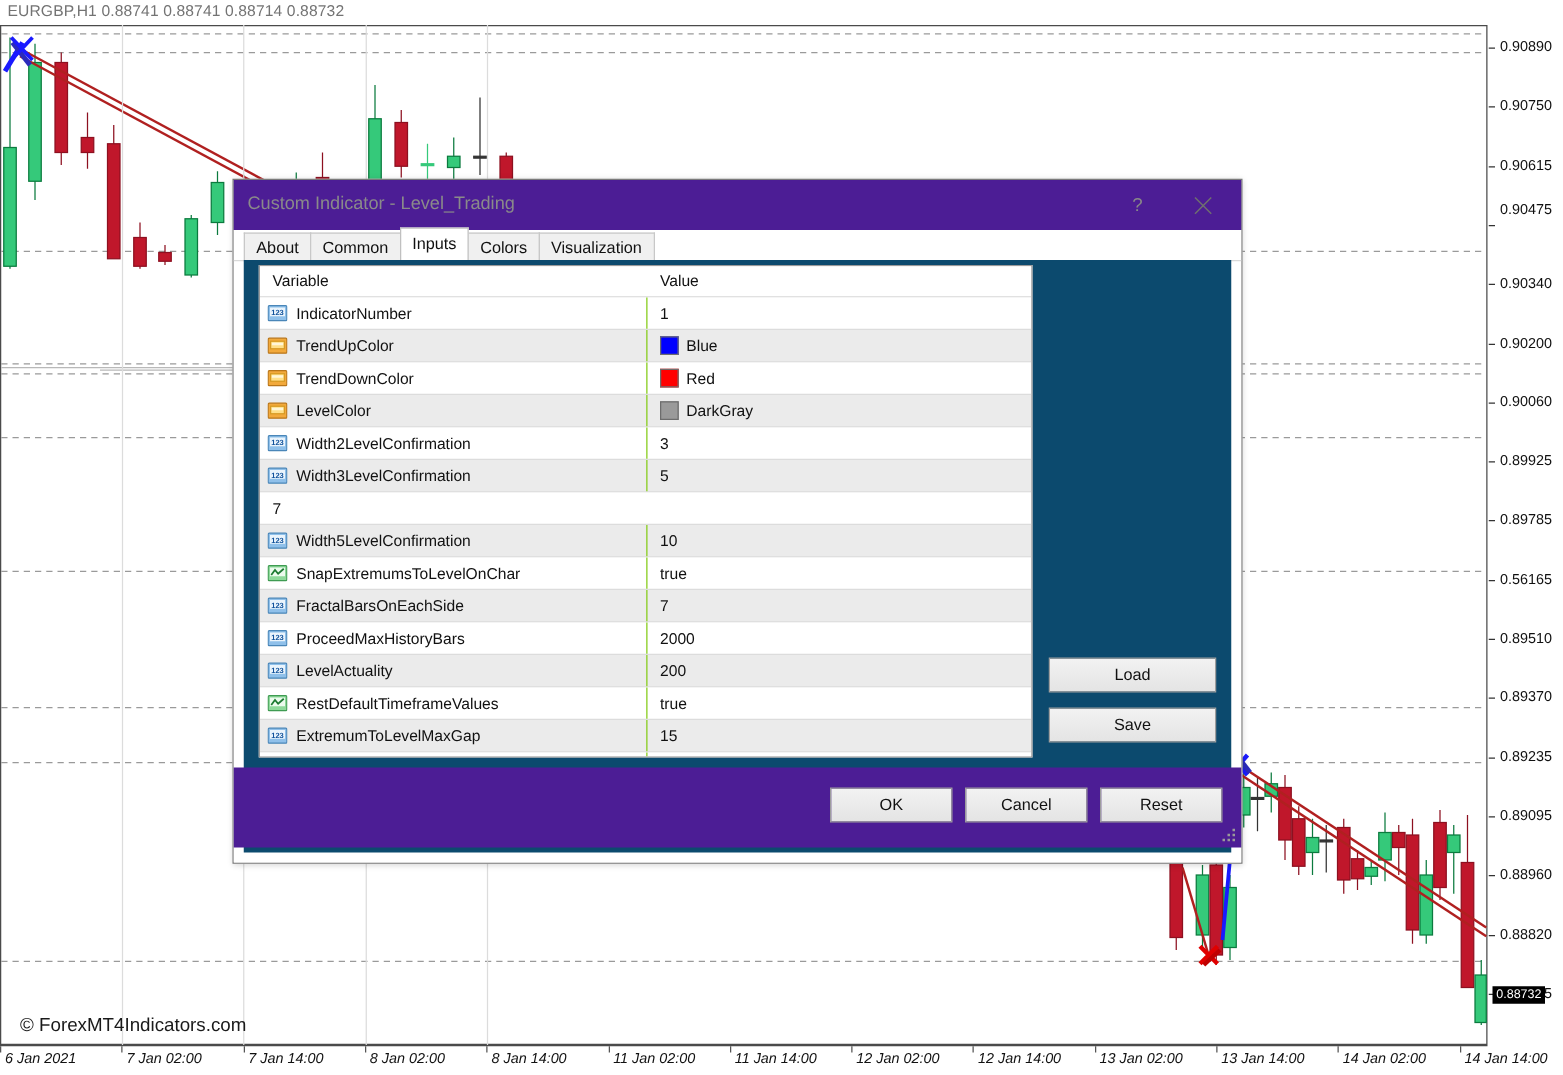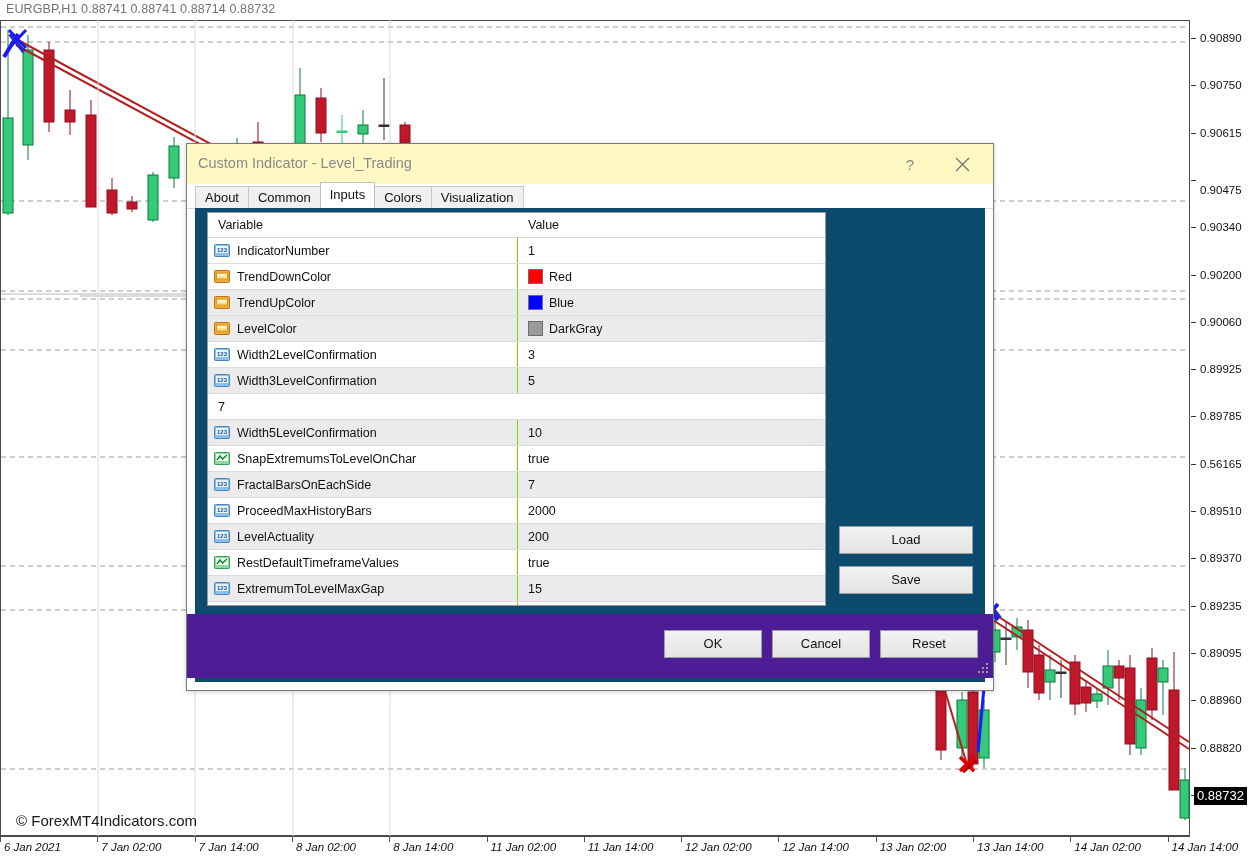--- a/index.html
+++ b/index.html
@@ -53,21 +53,21 @@
   .price-tick {
     position: absolute;
     left: 1px; width: 5px; height: 1px;
     background: #333;
   }
   .price-current {
     position: absolute;
     left: 4px;
     background: #000;
     color: #fff;
-    font-size: 13px;
+    font-size: 10px;
     padding: 1px 3px 2px 3px;
     white-space: nowrap;
     transform: translateY(-50%);
   }
 
   .time-axis {
     position: absolute;
     left: 0; top: 836px;
     width: 1190px; height: 24px;
     border-top: 1px solid #4a4a4a;
@@ -92,21 +92,21 @@
     left: 186px; top: 143px;
     width: 806px; height: 546px;
     background: #f0f0f0;
     border: 1px solid #7a7a7a;
     box-shadow: 0 1px 5px rgba(0,0,0,0.18);
     display: flex;
     flex-direction: column;
   }
   .dlg-titlebar {
     height: 40px;
-    background: #fef9c3;
+    background: #4c1d95;
     position: relative;
     flex: none;
   }
   .dlg-title {
     position: absolute;
     left: 11px; top: 11px;
     font-size: 14.5px;
     color: #8a8a8a;
     white-space: nowrap;
   }
@@ -555,21 +555,21 @@
   <div class="chart-watermark">© ForexMT4Indicators.com</div>
 
   <div class="price-axis">
       <div class="price-tick" style="top: 38px;"></div>
       <div class="price-label" style="top: 38px;">0.90890</div>
       <div class="price-tick" style="top: 85.3px;"></div>
       <div class="price-label" style="top: 85.3px;">0.90750</div>
       <div class="price-tick" style="top: 132.6px;"></div>
       <div class="price-label" style="top: 132.6px;">0.90615</div>
       <div class="price-tick" style="top: 179.9px;"></div>
-      <div class="price-label" style="top: 190px;">0.90475</div>
+      <div class="price-label" style="top: 168px;">0.90475</div>
       <div class="price-tick" style="top: 227.2px;"></div>
       <div class="price-label" style="top: 227.2px;">0.90340</div>
       <div class="price-tick" style="top: 274.5px;"></div>
       <div class="price-label" style="top: 274.5px;">0.90200</div>
       <div class="price-tick" style="top: 321.8px;"></div>
       <div class="price-label" style="top: 321.8px;">0.90060</div>
       <div class="price-tick" style="top: 369.1px;"></div>
       <div class="price-label" style="top: 369.1px;">0.89925</div>
       <div class="price-tick" style="top: 416.4px;"></div>
       <div class="price-label" style="top: 416.4px;">0.89785</div>
@@ -660,50 +660,50 @@
                     <rect x="2" y="3" width="12" height="7" fill="#eaf4fc"></rect>
                     <text x="8" y="9.4" font-size="6" font-family="Liberation Sans,sans-serif" fill="#12539c" text-anchor="middle" font-weight="bold">123</text>
                   </svg>
                 </span>
                 <span class="var-label">IndicatorNumber</span>
               </div>
               <div class="cell-val">
                 <span class="val-text">1</span>
               </div>
             </div>
-            <div class="grid-row">
+            <div class="grid-row alt">
               <div class="cell-var">
                 <span class="ticon">
                   <svg width="16" height="16" viewBox="0 0 16 16">
                     <rect x="0.5" y="1.5" width="15" height="12" rx="1" fill="#f2a93b" stroke="#b9761a"></rect>
                     <rect x="2.5" y="4" width="11" height="6" fill="#ffe08a" stroke="#d79a23"></rect>
                     <rect x="3.5" y="5.2" width="9" height="2" fill="#fff6d8"></rect>
                   </svg>
                 </span>
-                <span class="var-label">TrendDownColor</span>
-              </div>
-              <div class="cell-val">
-                <span class="swatch" style="background: rgb(255, 0, 0);"></span>
-                <span class="val-text">Red</span>
-              </div>
-            </div>
-            <div class="grid-row alt">
+                <span class="var-label">TrendUpColor</span>
+              </div>
+              <div class="cell-val">
+                <span class="swatch" style="background: rgb(0, 0, 255);"></span>
+                <span class="val-text">Blue</span>
+              </div>
+            </div>
+            <div class="grid-row">
               <div class="cell-var">
                 <span class="ticon">
                   <svg width="16" height="16" viewBox="0 0 16 16">
                     <rect x="0.5" y="1.5" width="15" height="12" rx="1" fill="#f2a93b" stroke="#b9761a"></rect>
                     <rect x="2.5" y="4" width="11" height="6" fill="#ffe08a" stroke="#d79a23"></rect>
                     <rect x="3.5" y="5.2" width="9" height="2" fill="#fff6d8"></rect>
                   </svg>
                 </span>
-                <span class="var-label">TrendUpColor</span>
-              </div>
-              <div class="cell-val">
-                <span class="swatch" style="background: rgb(0, 0, 255);"></span>
-                <span class="val-text">Blue</span>
+                <span class="var-label">TrendDownColor</span>
+              </div>
+              <div class="cell-val">
+                <span class="swatch" style="background: rgb(255, 0, 0);"></span>
+                <span class="val-text">Red</span>
               </div>
             </div>
             <div class="grid-row alt">
               <div class="cell-var">
                 <span class="ticon">
                   <svg width="16" height="16" viewBox="0 0 16 16">
                     <rect x="0.5" y="1.5" width="15" height="12" rx="1" fill="#f2a93b" stroke="#b9761a"></rect>
                     <rect x="2.5" y="4" width="11" height="6" fill="#ffe08a" stroke="#d79a23"></rect>
                     <rect x="3.5" y="5.2" width="9" height="2" fill="#fff6d8"></rect>
                   </svg>

